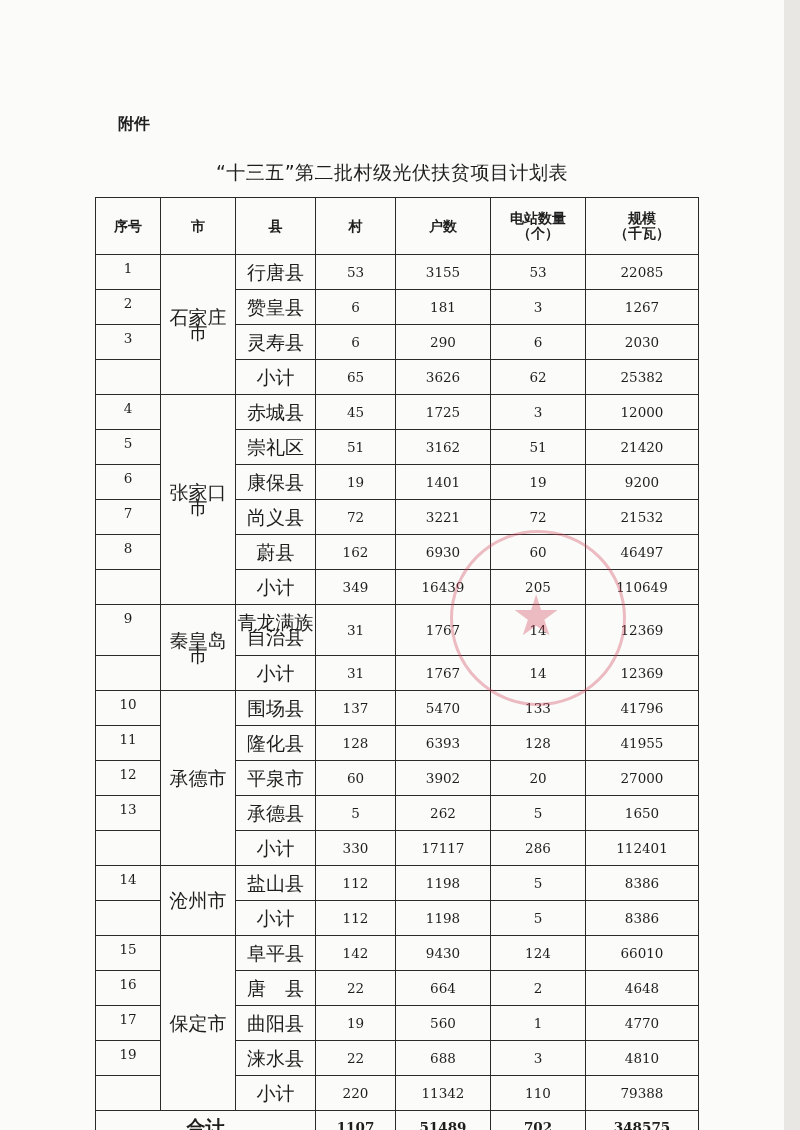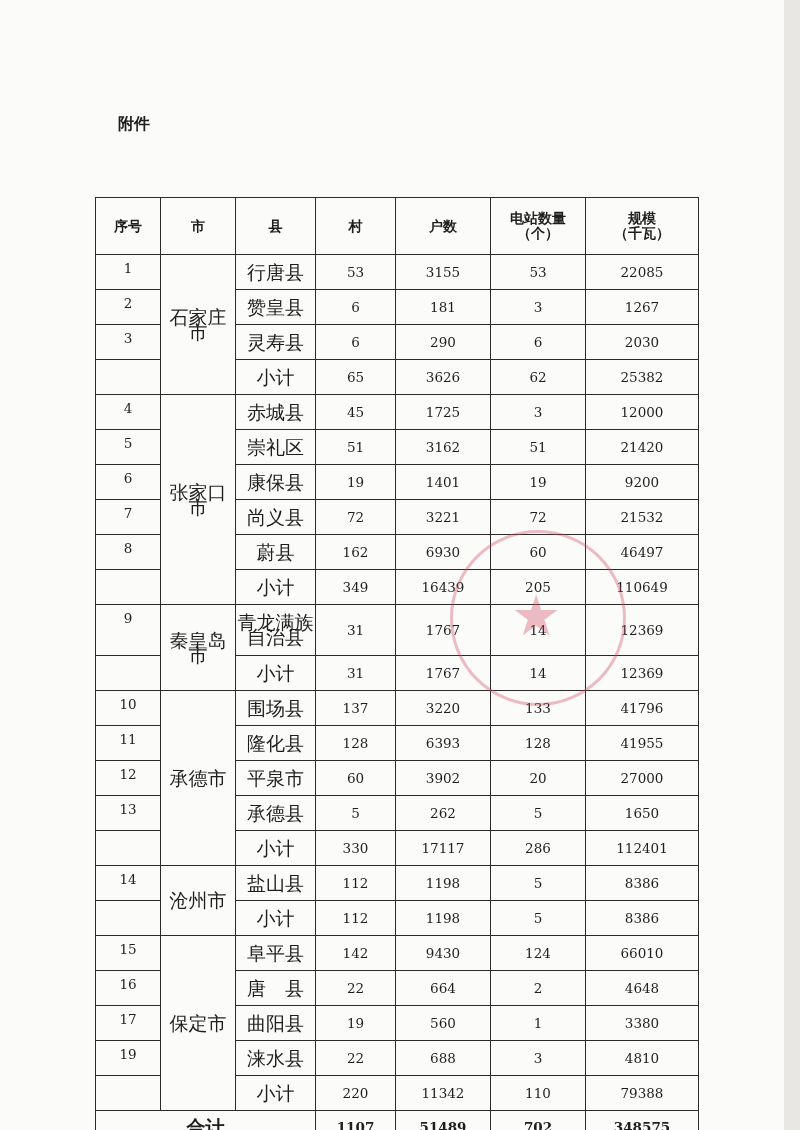--- a/index.html
+++ b/index.html
@@ -49,20 +49,21 @@
   .stamp .star {
     position:absolute; left:58px; top:50px; font-size:56px; color:rgba(210,70,90,0.35);
     font-family:"DejaVu Sans", sans-serif;
   }
 </style>
 </head>
 <body>
 
 <div class="page">
   <div class="annex">附件</div>
+  <div class="title">“十三五”第二批村级光伏扶贫项目计划表</div>
 
   <table>
     <colgroup>
       <col style="width:65px">
         <col style="width:75px">
         <col style="width:80px">
       <col style="width:80px">
         <col style="width:95px">
         <col style="width:95px">
         <col style="width:113px">
@@ -182,21 +183,21 @@
           <td>31</td>
           <td>1767</td>
           <td>14</td>
           <td>12369</td>
         </tr>
         <tr>
           <td class="seq">10</td>
           <td class="cn" rowspan="5">承德市</td>
           <td class="cn">围场县</td>
           <td>137</td>
-          <td>3220</td>
+          <td>5470</td>
           <td>133</td>
           <td>41796</td>
         </tr>
         <tr>
           <td class="seq">11</td>
           <td class="cn">隆化县</td>
           <td>128</td>
           <td>6393</td>
           <td>128</td>
           <td>41955</td>
@@ -258,21 +259,21 @@
           <td>664</td>
           <td>2</td>
           <td>4648</td>
         </tr>
         <tr>
           <td class="seq">17</td>
           <td class="cn">曲阳县</td>
           <td>19</td>
           <td>560</td>
           <td>1</td>
-          <td>3380</td>
+          <td>4770</td>
         </tr>
         <tr>
           <td class="seq">19</td>
           <td class="cn">涞水县</td>
           <td>22</td>
           <td>688</td>
           <td>3</td>
           <td>4810</td>
         </tr>
         <tr>

